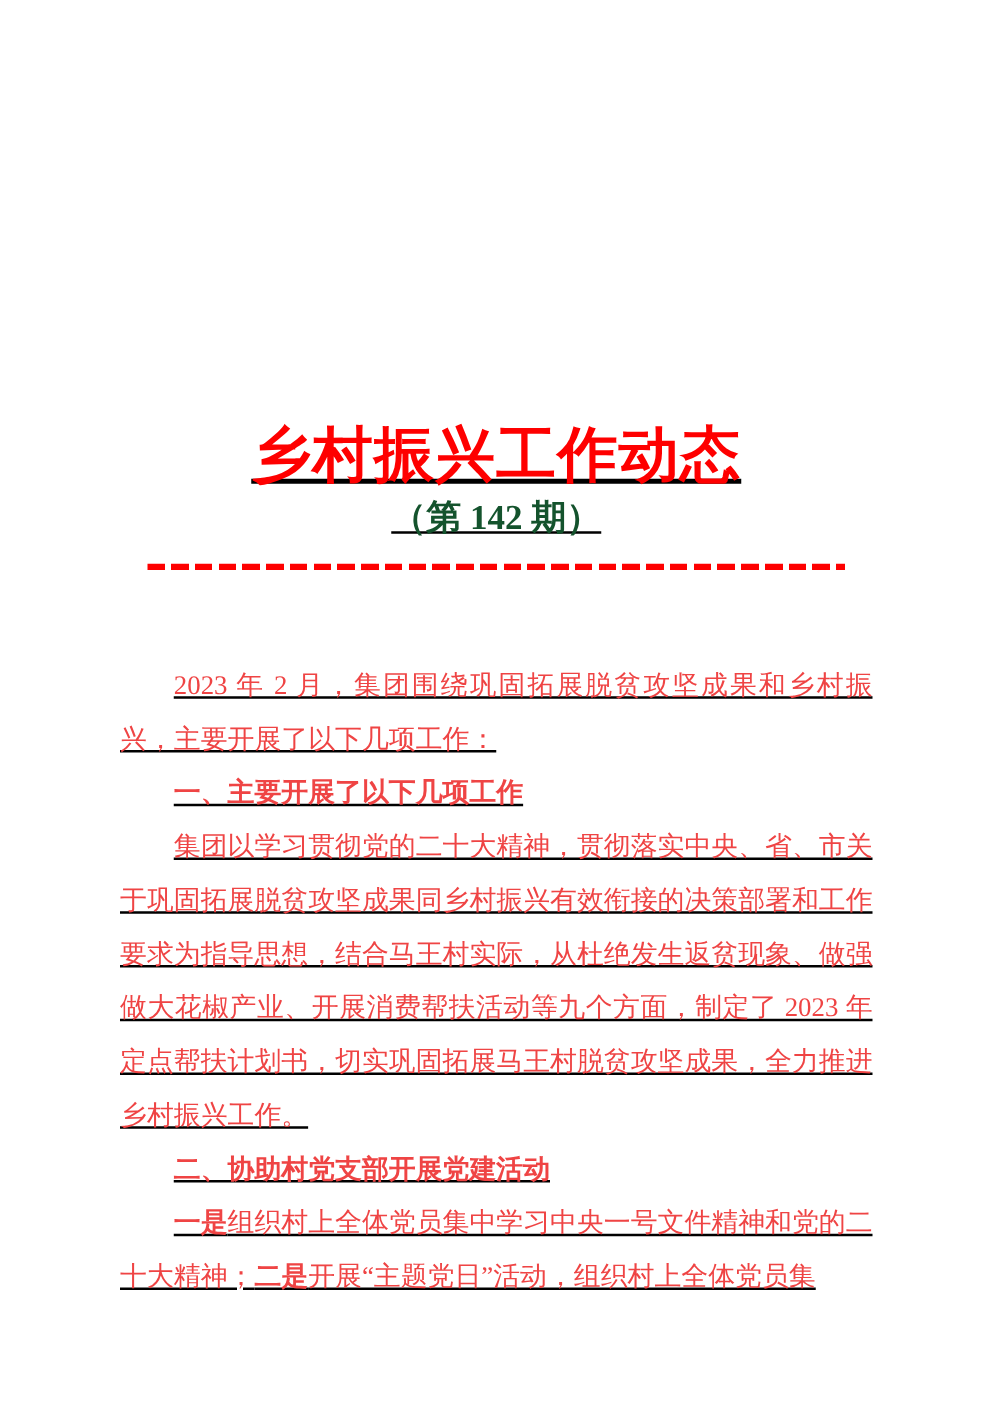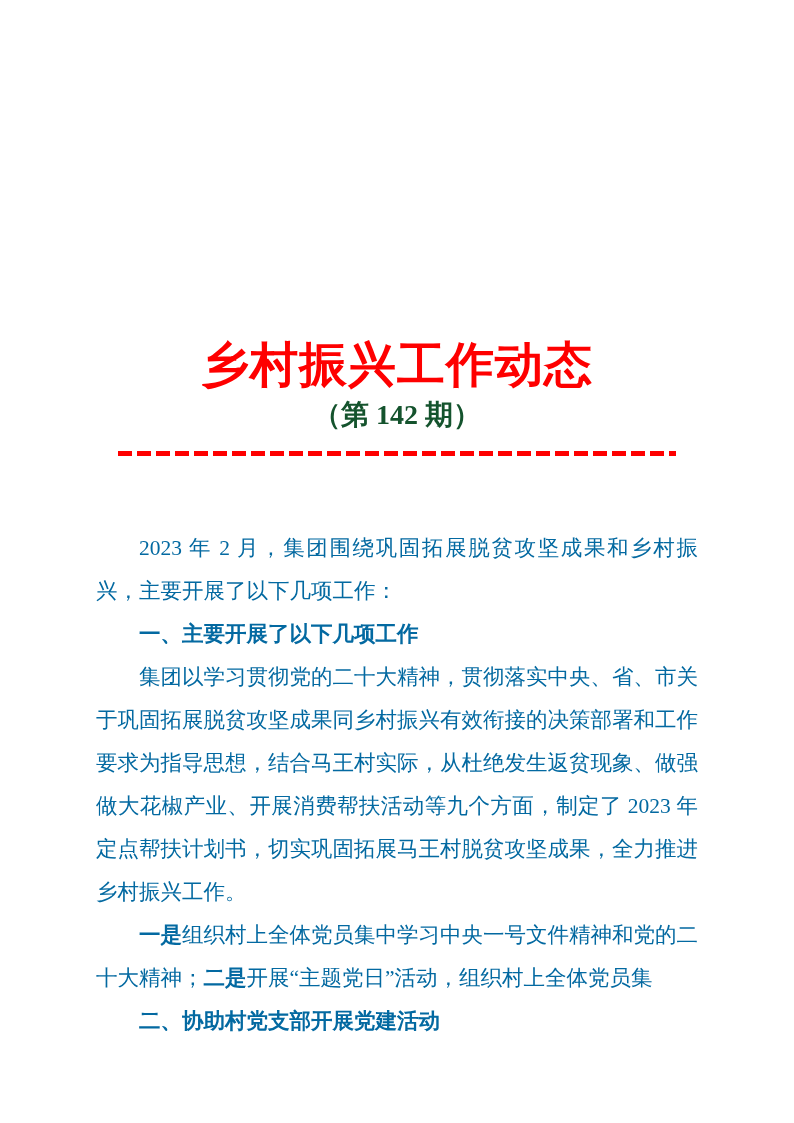--- a/index.html
+++ b/index.html
@@ -7,20 +7,21 @@
     padding: 0;
     background: #ffffff;
   }
   .page {
     position: relative;
     width: 794px;
     height: 1123px;
     background: #ffffff;
     overflow: hidden;
     font-family: "Liberation Serif", "DejaVu Serif", serif;
+    text-decoration: underline;
   }
   .doc-header {
     padding-top: 336px;
     text-align: center;
   }
   .doc-title {
     margin: 0;
     font-size: 48px;
     line-height: 58px;
     font-weight: bold;
@@ -46,21 +47,21 @@
       transparent 14px, transparent 19px
     );
   }
   .doc-content {
     margin: 71px 96px 0 96px;
   }
   .para {
     margin: 0;
     font-size: 21.5px;
     line-height: 43px;
-    color: #0369a1;
+    color: #ef4444;
     text-align: justify;
     text-indent: 2em;
     font-family: "Liberation Serif", "DejaVu Serif", serif;
   }
   .para.heading {
     font-family: "Liberation Sans", "DejaVu Sans", sans-serif;
     font-weight: bold;
     text-align: left;
   }
   .run-bold {
@@ -75,16 +76,16 @@
   <div class="doc-header">
     <h1 class="doc-title">乡村振兴工作动态</h1>
     <div class="doc-issue">（第 142 期）</div>
     <div class="doc-divider"></div>
   </div>
 
   <div class="doc-content" id="doc-content">
       <p class="para"><span>2023 年 2 月，集团围绕巩固拓展脱贫攻坚成果和乡村振兴，主要开展了以下几项工作：</span></p>
       <p class="para heading"><span>一、主要开展了以下几项工作</span></p>
       <p class="para"><span>集团以学习贯彻党的二十大精神，贯彻落实中央、省、市关于巩固拓展脱贫攻坚成果同乡村振兴有效衔接的决策部署和工作要求为指导思想，结合马王村实际，从杜绝发生返贫现象、做强做大花椒产业、开展消费帮扶活动等九个方面，制定了 2023 年定点帮扶计划书，切实巩固拓展马王村脱贫攻坚成果，全力推进乡村振兴工作。</span></p>
+      <p class="para heading"><span>二、协助村党支部开展党建活动</span></p>
       <p class="para"><span class="run-bold">一是</span><span>组织村上全体党员集中学习中央一号文件精神和党的二十大精神；</span><span class="run-bold">二是</span><span>开展“主题党日”活动，组织村上全体党员集</span></p>
-      <p class="para heading"><span>二、协助村党支部开展党建活动</span></p>
     </div>
 </div>
 
 </body></html>

